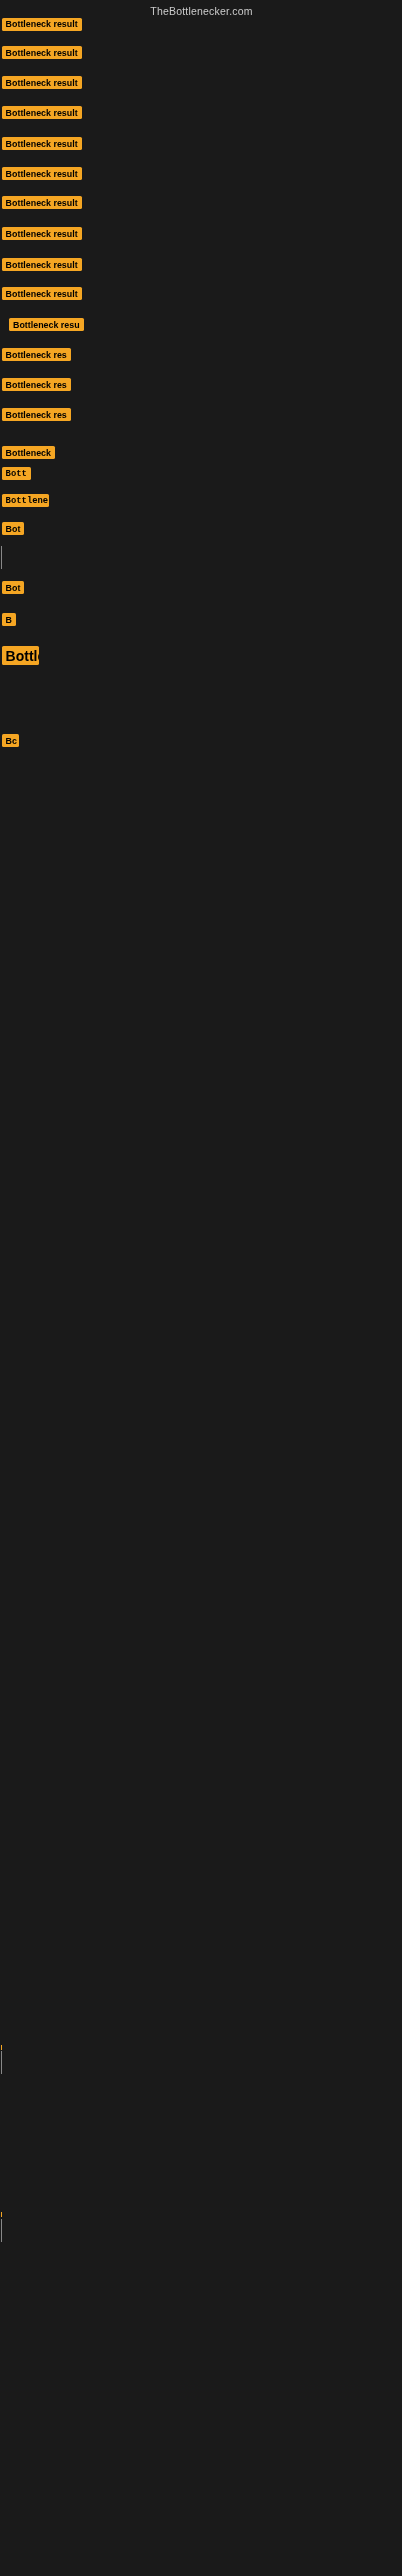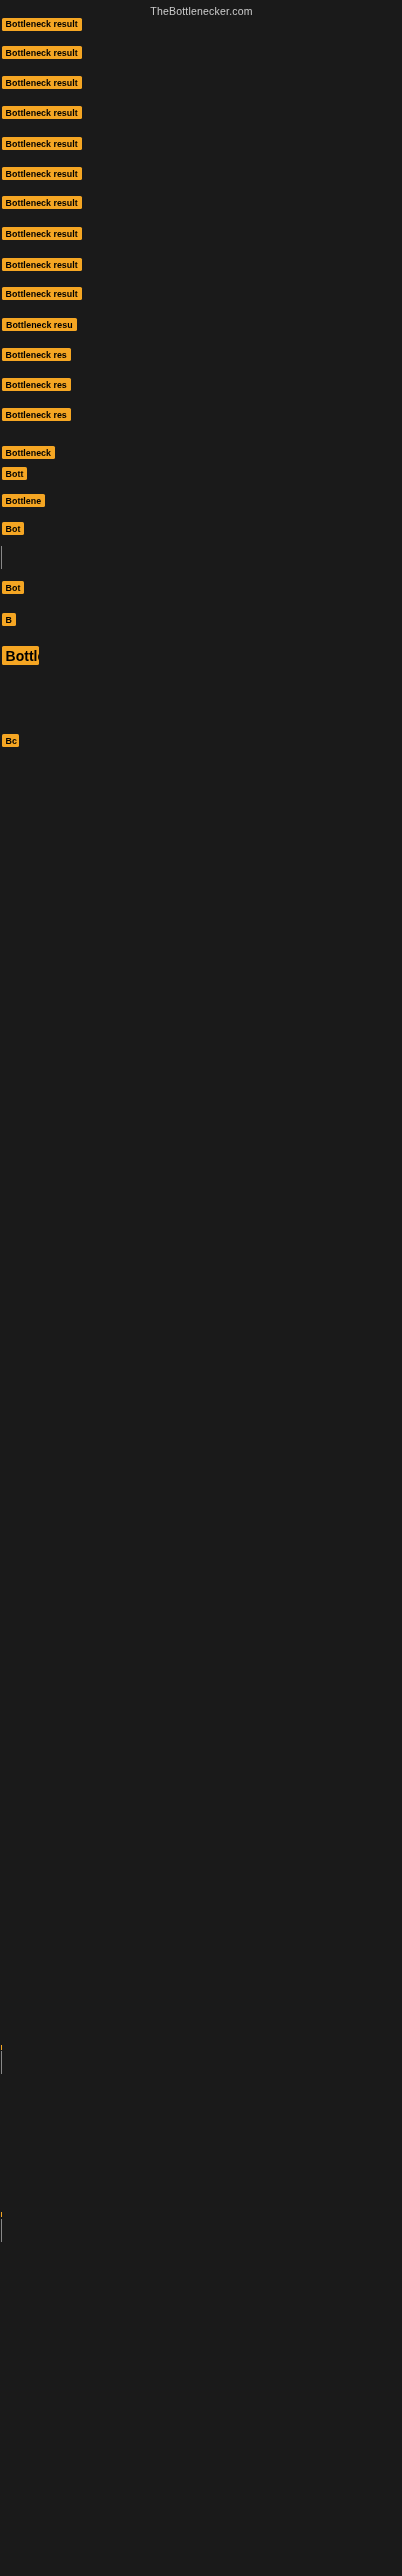--- a/index.html
+++ b/index.html
@@ -73,46 +73,46 @@
   </div>
 
   <div style="position:absolute; top:258px; left:1.6px;">
     <span class="bottleneck-badge" style="font-size:8.9px; max-width:87px; overflow:hidden; display:inline-block;">Bottleneck result</span>
   </div>
 
   <div style="position:absolute; top:287px; left:1.6px;">
     <span class="bottleneck-badge" style="font-size:8.9px; max-width:87px; overflow:hidden; display:inline-block;">Bottleneck result</span>
   </div>
 
-  <div style="position:absolute; top:318px; left:2px;">
+  <div style="position:absolute; top:318px; left:9px;">
     <span class="bottleneck-badge" style="font-size:8.9px; max-width:81px; overflow:hidden; display:inline-block;">Bottleneck resu</span>
   </div>
 
   <div style="position:absolute; top:348px; left:1.6px;">
     <span class="bottleneck-badge" style="font-size:8.9px; max-width:74px; overflow:hidden; display:inline-block;">Bottleneck res</span>
   </div>
 
   <div style="position:absolute; top:378px; left:1.6px;">
     <span class="bottleneck-badge" style="font-size:8.9px; max-width:72px; overflow:hidden; display:inline-block;">Bottleneck res</span>
   </div>
 
   <div style="position:absolute; top:408px; left:1.6px;">
     <span class="bottleneck-badge" style="font-size:8.9px; max-width:69px; overflow:hidden; display:inline-block;">Bottleneck res</span>
   </div>
 
   <div style="position:absolute; top:438px; left:1.6px;">
     <span class="bottleneck-badge" style="font-size:8.9px; max-width:58px; overflow:hidden; display:inline-block;margin-top:8px;">Bottleneck</span>
   </div>
 
   <div style="position:absolute; top:467px; left:1.6px;">
-    <span class="bottleneck-badge" style="font-size:8.9px; max-width:32px; overflow:hidden; display:inline-block;">Bott</span>
+    <span class="bottleneck-badge" style="font-size:8.9px; max-width:32px; overflow:hidden; display:inline-block;font-family:Liberation Mono, monospace;">Bott</span>
   </div>
 
   <div style="position:absolute; top:494px; left:1.6px;">
-    <span class="bottleneck-badge" style="font-size:8.9px; max-width:47px; overflow:hidden; display:inline-block;">Bottlene</span>
+    <span class="bottleneck-badge" style="font-size:8.9px; max-width:47px; overflow:hidden; display:inline-block;font-family:Liberation Mono, monospace;">Bottlene</span>
   </div>
 
   <div style="position:absolute; top:522px; left:1.6px;">
     <span class="bottleneck-badge" style="font-size:8.9px; max-width:26px; overflow:hidden; display:inline-block;">Bot</span>
   </div>
 
   <div style="position:absolute; top:546px; left:0.8px; width:1.6px; height:22.5px; background-color:#888;"></div>
 
   <div style="position:absolute; top:581px; left:1.6px;">
     <span class="bottleneck-badge" style="font-size:8.9px; max-width:26px; overflow:hidden; display:inline-block;">Bot</span>

